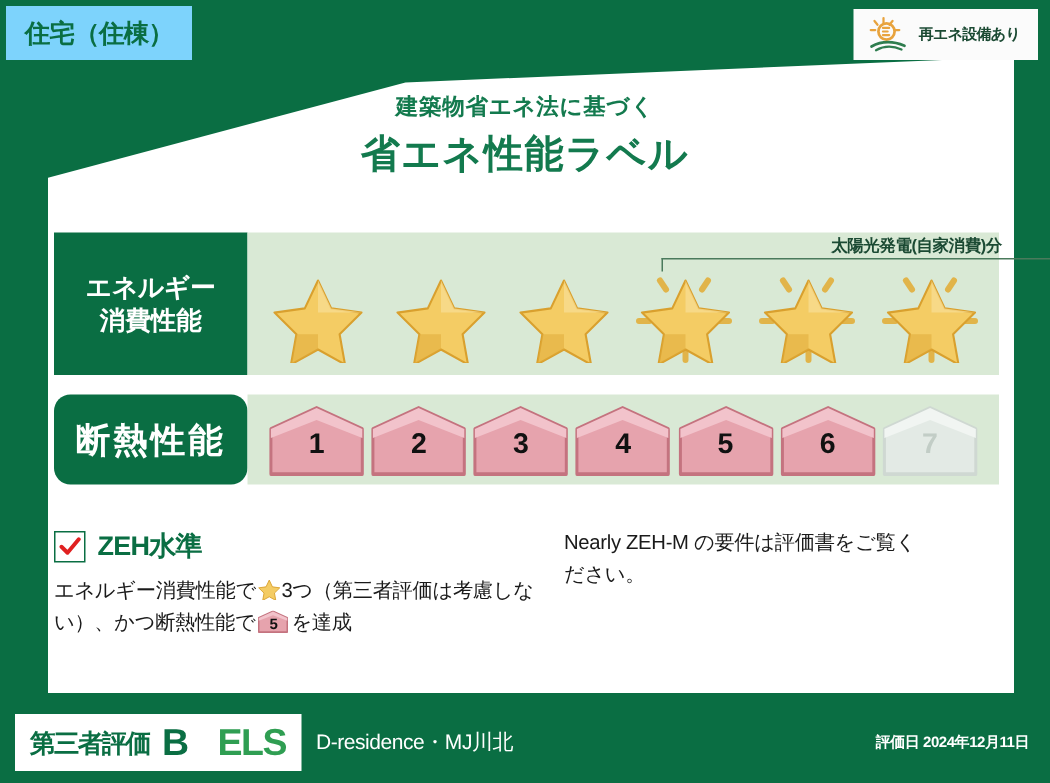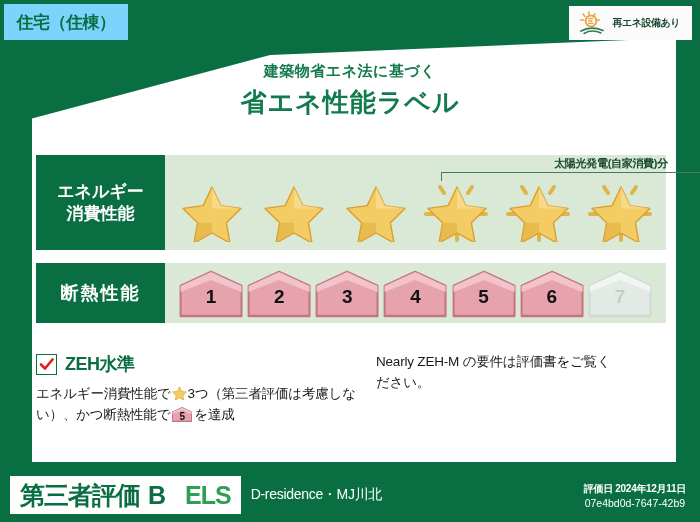--- a/index.html
+++ b/index.html
@@ -82,21 +82,21 @@
   .metric-key {
     width: 129px;
     background: #0a6e43;
     color: #ffffff;
     display: flex; flex-direction: column;
     align-items: center; justify-content: center;
     font-size: 17px; font-weight: bold;
     line-height: 1.25;
     letter-spacing: 0px;
   }
-  .row-insul .metric-key { font-size: 18px; letter-spacing: 2px; }
+  .row-insul .metric-key { font-size: 23px; letter-spacing: 2px; border-radius: 11px; }
 
   .metric-val {
     flex: 1;
     background: #d9e9d5;
     position: relative;
   }
 
   
   .stars {
     position: absolute;
@@ -191,21 +191,21 @@
     display: flex; align-items: center;
   }
   .bels-box {
     background: #ffffff;
     margin-left: 10px;
     height: 38px;
     display: flex; align-items: center;
     padding: 0 10px;
     gap: 8px;
   }
-  .bels-jp { font-size: 25px; font-weight: bold; color: #0a6e43; letter-spacing: -1px; }
+  .bels-jp { font-size: 17px; font-weight: bold; color: #0a6e43; letter-spacing: -1px; }
   .bels-en { font-size: 25px; font-weight: bold; letter-spacing: -1px; }
   .bels-en .b-b { color: #0a6e43; }
   .bels-en .b-els { color: #2f9e52; margin-left: 20px; }
   .bldg-name {
     color: #ffffff; font-size: 14px;
     margin-left: 10px; letter-spacing: -0.3px;
   }
   .date-block {
     margin-left: auto; margin-right: 14px;
     text-align: center; color: #ffffff;
@@ -423,17 +423,16 @@
   </div>
 
   <div class="bottom-bar">
     <div class="bels-box">
       <span class="bels-jp">第三者評価</span>
       <span class="bels-en"><span class="b-b">B</span><span class="b-els">ELS</span></span>
     </div>
     <div class="bldg-name">D-residence・MJ川北</div>
     <div class="date-block">
       <div class="date-line">評価日 2024年12月11日</div>
-      <div class="id-line">07e4bd0d-7647-42b9</div>
     </div>
   </div>
 
 </div>
 
 </body></html>

